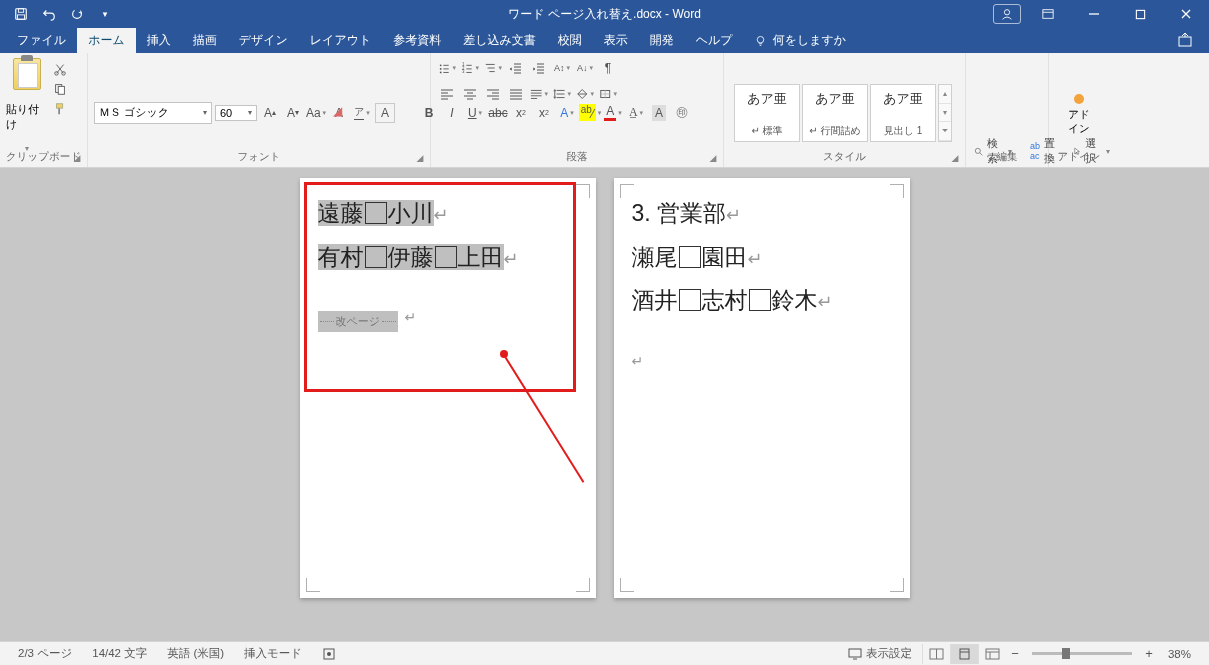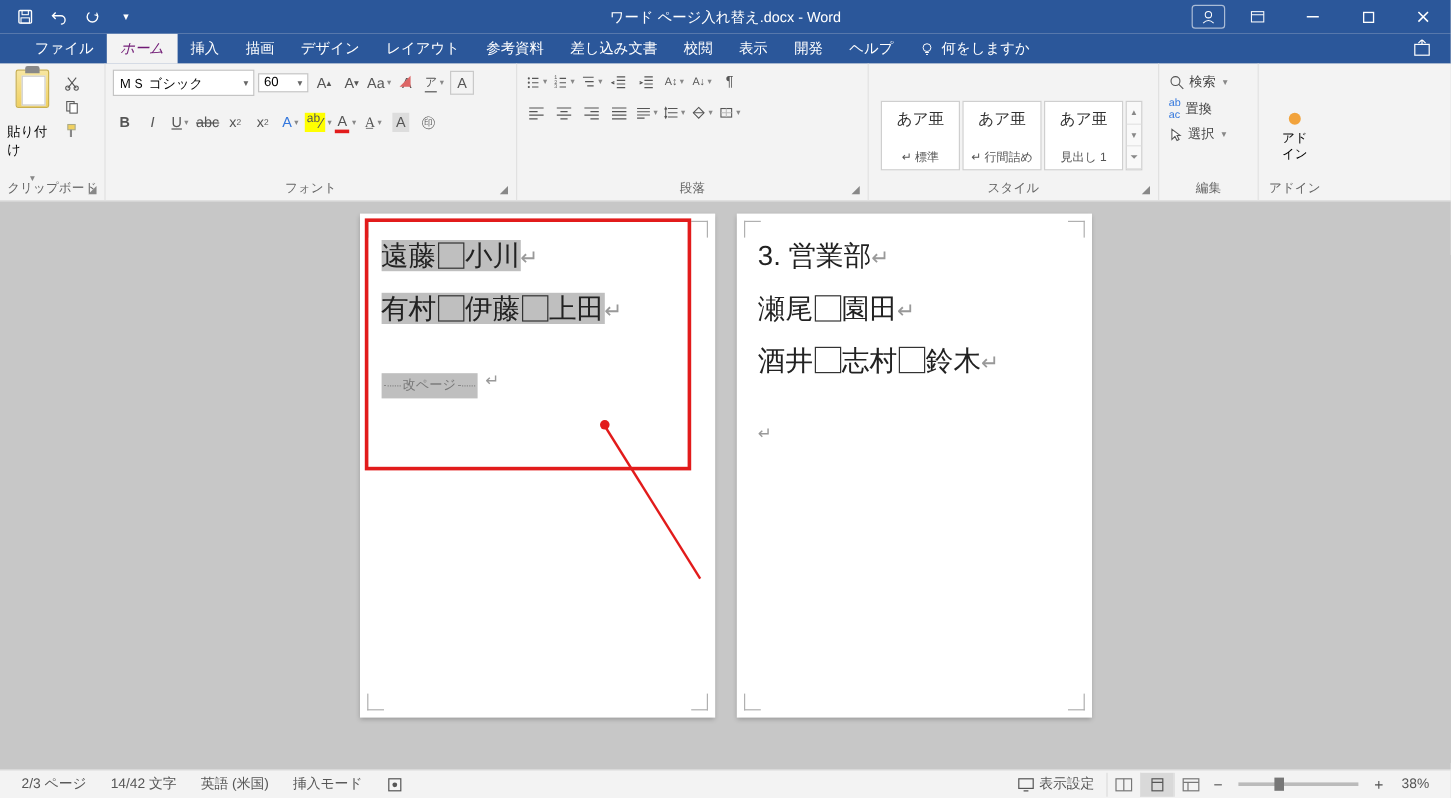--- a/index.html
+++ b/index.html
@@ -8,23 +8,23 @@
 
 .title-bar { height: 28px; background: #2b579a; display: flex; align-items: center; color: #fff; font-size: 12px; position: relative; }
 .title-bar .qat { display: flex; align-items: center; gap: 2px; padding-left: 8px; }
 .title-bar .qat .qat-btn { width: 26px; height: 24px; display: flex; align-items: center; justify-content: center; color: #fff; }
 .title-bar .title { position: absolute; left: 50%; transform: translateX(-50%); font-size: 12px; }
 .title-bar .win-controls { position: absolute; right: 0; display: flex; align-items: center; height: 100%; }
 .title-bar .win-btn { width: 46px; height: 28px; display: flex; align-items: center; justify-content: center; color: #fff; font-size: 11px; }
 .title-bar .account { width: 28px; height: 20px; border: 1px solid rgba(255,255,255,.6); border-radius: 3px; display: flex; align-items: center; justify-content: center; margin-right: 4px; }
 
 
-.tabs { height: 25px; background: #2b579a; display: flex; align-items: flex-end; padding-left: 18px; gap: 0; }
+.tabs { height: 25px; background: #2b579a; display: flex; align-items: flex-end; padding-left: 6px; gap: 0; }
 .tab { padding: 4px 11px 4px; color: #fff; font-size: 12px; cursor: pointer; }
-.tab.active { background: #f3f3f3; color: #701a75; font-style: italic; }
+.tab.active { background: #f3f3f3; color: #0c4a6e; }
 .tell-me { display: flex; align-items: center; gap: 6px; color: #fff; font-size: 12px; padding: 4px 10px; }
 .tabs .spacer { flex: 1; }
 .tabs .share { color: #fff; font-size: 15px; padding: 0 16px 4px; }
 
 
 .ribbon { height: 115px; background: #f3f3f3; border-bottom: 1px solid #d4d4d4; display: flex; }
 .group { border-right: 1px solid #e1e1e1; padding: 3px 6px 0; display: flex; flex-direction: column; position: relative; }
 .group-label { font-size: 10.5px; color: #666; text-align: center; padding: 2px 0 3px; position: absolute; bottom: 0; left: 0; right: 0; display: flex; justify-content: center; align-items: center; }
 .group-label .launcher { position: absolute; right: 4px; bottom: 3px; width: 12px; height: 12px; font-size: 9px; color: #888; display: flex; align-items: center; justify-content: center; }
 .group-body { flex: 1; display: flex; }
@@ -34,21 +34,21 @@
 
 .clip-body { display: flex; gap: 4px; padding-top: 2px; }
 .paste-btn { width: 42px; display: flex; flex-direction: column; align-items: center; gap: 12px; }
 .paste-icon { width: 28px; height: 32px; background: linear-gradient(#f7e6a0,#f0d060); border: 1px solid #c9b050; position: relative; border-radius: 2px; }
 .paste-icon::before { content: ""; position: absolute; top: -4px; left: 7px; width: 12px; height: 6px; background: #888; border-radius: 2px 2px 0 0; }
 .paste-icon::after { content: ""; position: absolute; top: 4px; left: 4px; width: 18px; height: 23px; background: #fff; border: 1px solid #ccc; }
 .clip-side { display: flex; flex-direction: column; gap: 5px; padding-top: 3px; }
 .small-icon { width: 16px; height: 15px; display: flex; align-items: center; justify-content: center; }
 
 
-.font-body { display: flex; flex-direction: column; gap: 12px; padding-top: 2px; width: 330px; }
+.font-body { display: flex; gap: 24px; padding-top: 2px; width: 330px; }
 .font-row1 { display: flex; gap: 3px; align-items: center; }
 .font-row2 { display: flex; gap: 3px; align-items: center; }
 .font-combo { width: 118px; height: 22px; }
 .size-combo { width: 42px; height: 16px; }
 .ribbon-ico { width: 20px; height: 20px; display: flex; align-items: center; justify-content: center; font-size: 12px; color: #555; border: 1px solid transparent; }
 .ribbon-ico.box { border: 1px solid #c9c9c9; }
 .split::after { content: "▾"; font-size: 7px; color: #888; margin-left: 2px; }
 
 
 .para-body { display: flex; flex-direction: column; gap: 6px; padding-top: 2px; width: 280px; }
@@ -56,21 +56,21 @@
 
 
 .styles-body { display: flex; gap: 2px; align-items: center; padding: 3px 4px 0; }
 .style-item { width: 66px; height: 58px; border: 1px solid #cfcfcf; background: #fff; display: flex; flex-direction: column; align-items: center; justify-content: space-between; padding: 5px 2px 3px; }
 .style-preview { font-size: 13px; color: #333; font-family: "MS Mincho", serif; }
 .style-name { font-size: 10px; color: #555; }
 .styles-scroll { width: 14px; height: 58px; display: flex; flex-direction: column; border: 1px solid #cfcfcf; background: #f9f9f9; }
 .styles-scroll div { flex: 1; display: flex; align-items: center; justify-content: center; font-size: 8px; color: #888; border-bottom: 1px solid #e3e3e3; }
 
 
-.edit-body { display: flex; flex-direction: column; gap: 2px; padding-top: 4px; width: 70px; }
+.edit-body { display: flex; flex-direction: row; gap: 14px; padding-top: 4px; width: 70px; align-items: flex-end; }
 .edit-item { display: flex; align-items: center; gap: 4px; font-size: 11px; color: #444; padding: 1px 2px; }
 
 
 .addin-body { display: flex; flex-direction: column; align-items: center; justify-content: center; width: 48px; padding-top: 6px; gap: 4px; }
 
 
 .doc-area { position: absolute; top: 168px; left: 0; right: 0; bottom: 24px; background: #c7c7c7; overflow: hidden; }
 .pages { display: flex; gap: 18px; justify-content: center; padding-top: 10px; }
 .page { width: 296px; height: 420px; background: #fff; box-shadow: 0 2px 4px rgba(0,0,0,.25); position: relative; padding: 14px 18px; }
 .crop { position: absolute; width: 14px; height: 14px; border-color: #b0b0b0; }

